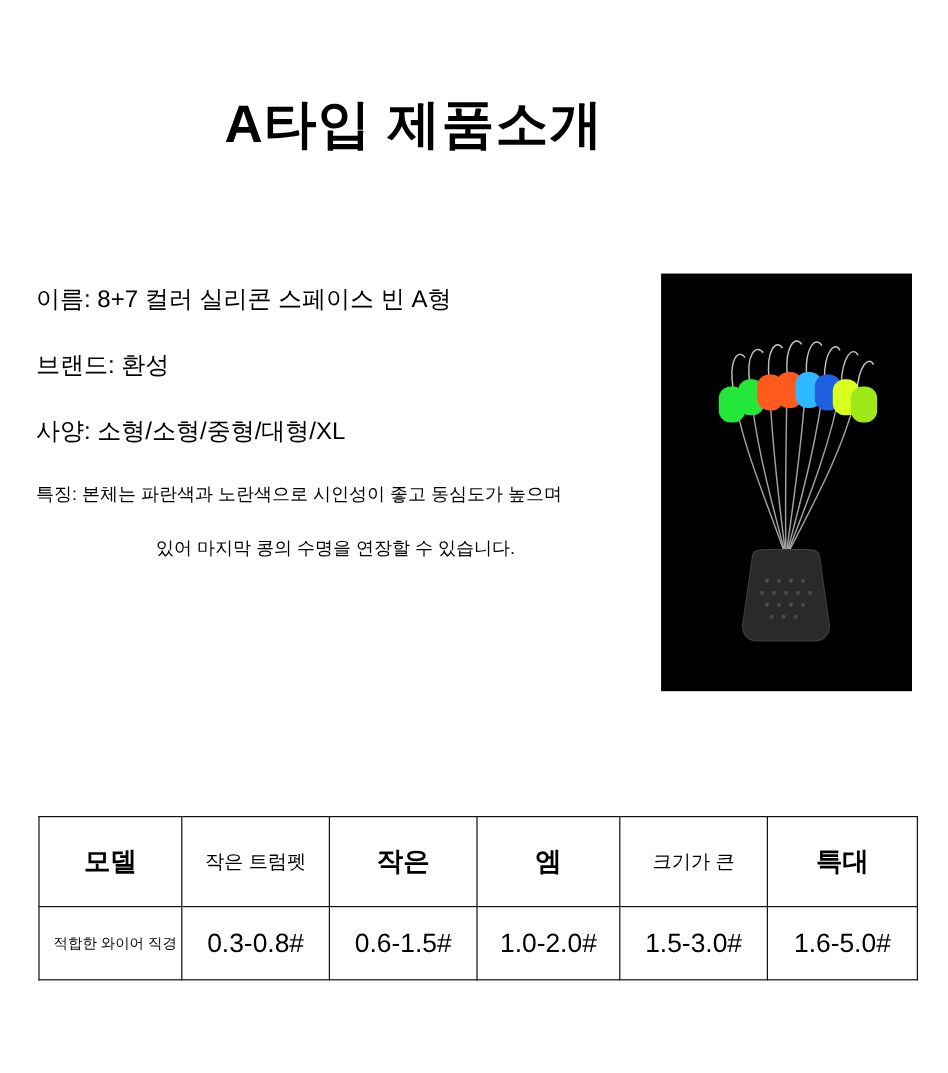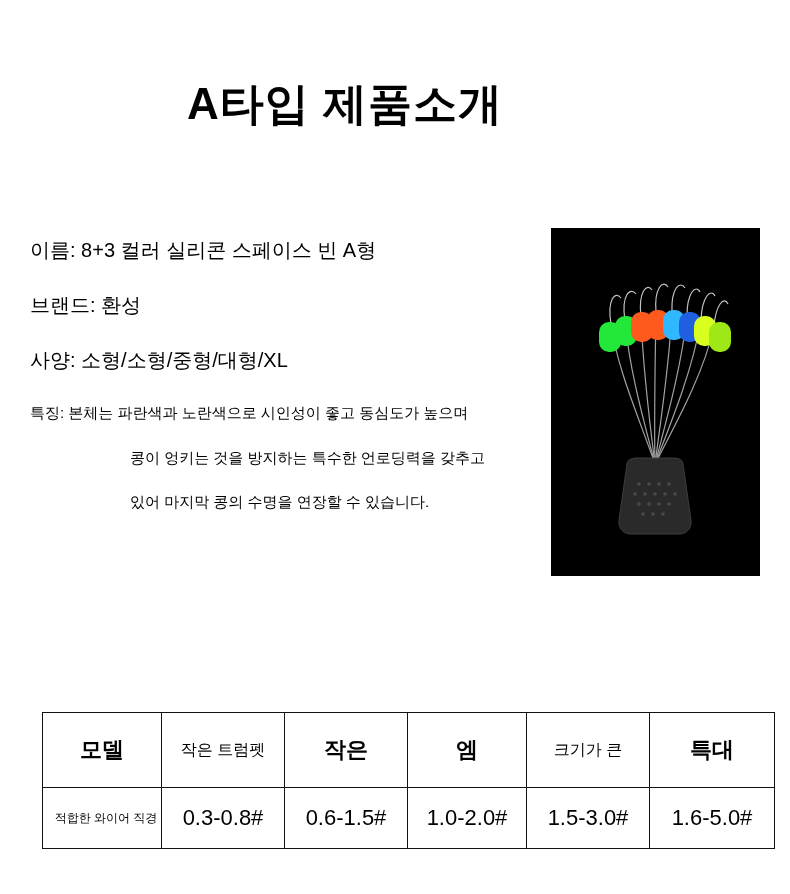--- a/index.html
+++ b/index.html
@@ -68,24 +68,23 @@
     width: 209px;
     height: 348px;
     background: #000000;
     overflow: hidden;
   }
   .photo svg { display: block; }
 
   
   .table-wrap {
     position: absolute;
-    top: 712px;
+    top: 680px;
     left: 32px;
     width: 726px;
-    margin-left: 10px;
   }
   table.spec {
     border-collapse: collapse;
     width: 726px;
     table-layout: fixed;
   }
   table.spec td {
     border: 1px solid #111111;
     text-align: center;
     vertical-align: middle;
@@ -117,27 +116,26 @@
   .col5 { width: 124px; }
 </style>
 </head>
 <body>
 
 <div class="page">
 
   <div class="title">A타입 제품소개</div>
 
   <div class="info">
-    <div class="info-line">이름: 8+3 컬러 실리콘 스페이스 빈 A형</div>
+    <div class="info-line">이름: 8+7 컬러 실리콘 스페이스 빈 A형</div>
     <div class="info-line">브랜드: 환성</div>
     <div class="info-line">사양: 소형/소형/중형/대형/XL</div>
 
     <div class="feature-block">
       <div class="feature-line">특징: 본체는 파란색과 노란색으로 시인성이 좋고 동심도가 높으며</div>
-      <div class="feature-line indent">콩이 엉키는 것을 방지하는 특수한 언로딩력을 갖추고</div>
       <div class="feature-line indent">있어 마지막 콩의 수명을 연장할 수 있습니다.</div>
     </div>
   </div>
 
   <div class="photo">
     <svg width="209" height="348" viewBox="0 0 209 348">
       <rect x="0" y="0" width="209" height="348" fill="#000000"></rect>
 
       <g stroke="#bfbfbf" stroke-width="1.2" fill="none" opacity="0.85">
         <path d="M104 236 C 88 190, 66 140, 60 96"></path>

